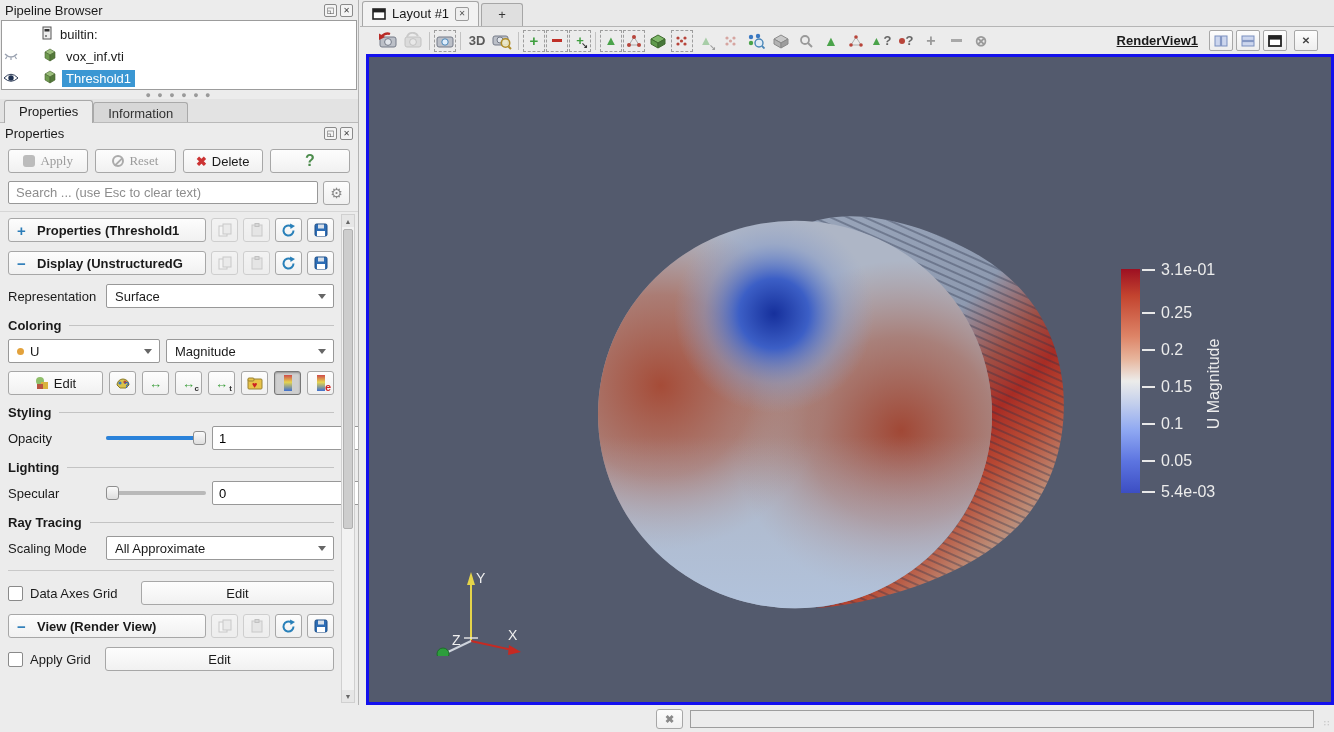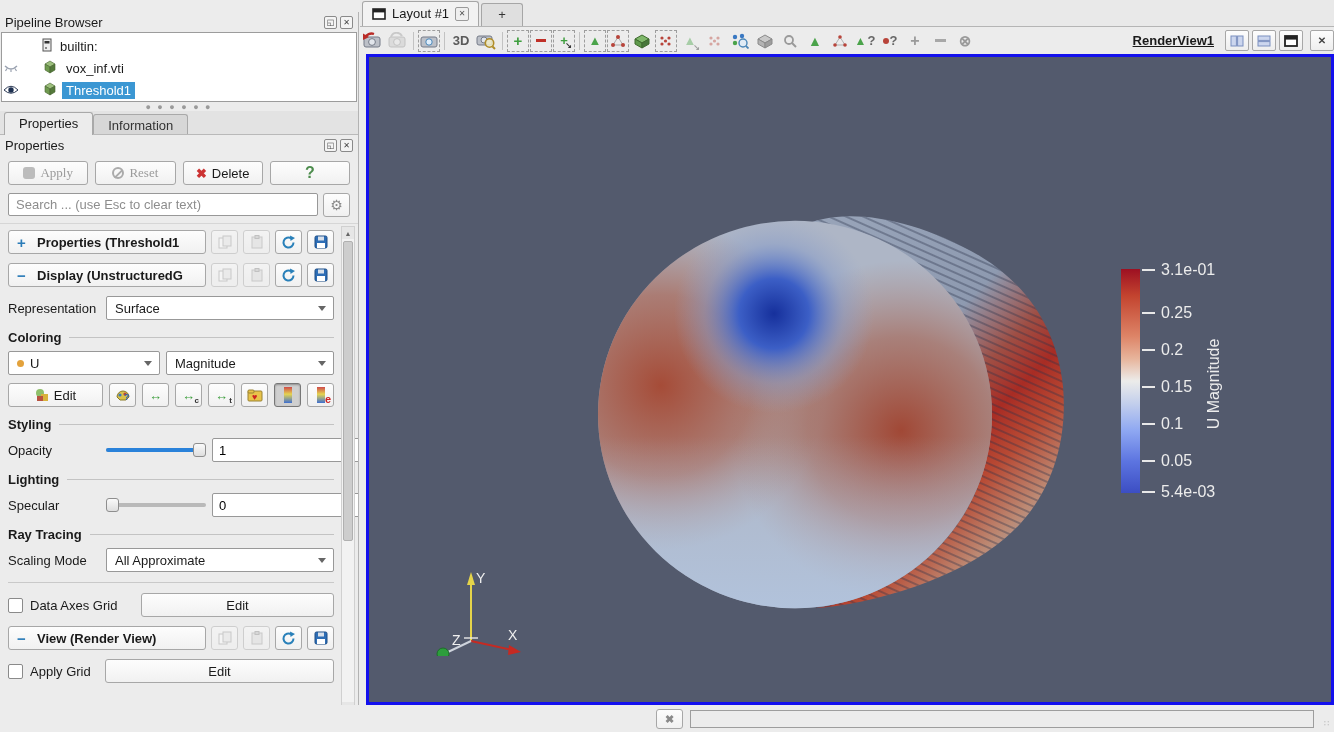--- a/index.html
+++ b/index.html
@@ -29,21 +29,21 @@
   .slider .fill { position:absolute; left:0; top:7px; height:4px; border-radius:2px; background:#2a82da; }
   .slider .handle { position:absolute; top:2px; width:13px; height:14px; border-radius:3px;
                     background:linear-gradient(#fafafa,#dedede); border:1px solid #8e8e8e; }
   .spin { flex:1; height:24px; border:1px solid #989898; border-radius:2px; background:#fff; padding:0 6px;
           font:13px "Liberation Sans",sans-serif; }
   .ticon { width:24px; height:24px; display:flex; align-items:center; justify-content:center; flex:none; position:relative; }
   .dashed { border:1px dashed #9d9d9d; width:22px; height:22px; }
   .tsep { width:1px; height:18px; background:#c2c2c2; margin:0 3px; flex:none; }
 
   
-  #left { position:absolute; left:0; top:12px; width:359px; height:705px; border-right:1px solid #b3b3b3;
+  #left { position:absolute; left:0; top:0; width:359px; height:705px; border-right:1px solid #b3b3b3;
           display:flex; flex-direction:column; background:#ececec; }
   .dockhead { height:20px; display:flex; align-items:center; padding:0 5px; flex:none; }
   .dockhead .t { flex:1; }
   #tree { height:70px; background:#fff; border:1px solid #9c9c9c; margin:0 1px; padding-top:2px; flex:none; }
   .trow { height:22px; display:flex; align-items:center; gap:4px; }
   .trow .eye { width:18px; display:flex; justify-content:center; flex:none; }
   .trow .ind { width:14px; flex:none; }
   .trow .lbl { padding:1px 4px; }
   .trow .sel { background:#3b97d3; color:#fff; }
   #vsplit { height:9px; display:flex; align-items:center; justify-content:center; color:#9a9a9a;
@@ -79,21 +79,21 @@
   #right { position:absolute; left:360px; top:0; right:0; height:705px; display:flex; flex-direction:column; }
   #tabbar { height:27px; background:#e9e9e9; border-bottom:1px solid #b5b5b5; display:flex; align-items:flex-end;
             padding-left:2px; flex:none; }
   #laytab { display:flex; align-items:center; gap:6px; background:#f2f2f2; border:1px solid #a6a6a6;
             border-bottom:none; border-radius:3px 3px 0 0; padding:4px 9px 5px; }
   #plustab { width:42px; display:flex; align-items:center; justify-content:center; background:#dfdfdf;
              border:1px solid #a6a6a6; border-bottom:none; border-radius:3px 3px 0 0; padding:3px 0 4px;
              margin-left:2px; color:#333; }
   .closebox { width:14px; height:14px; border:1px solid #9a9a9a; border-radius:2px; background:#efefef;
               display:flex; align-items:center; justify-content:center; font-size:8px; color:#555; }
-  #toolbar { height:27px; display:flex; align-items:center; padding:0 0; gap:1px; flex:none; background:#ececec; }
+  #toolbar { height:27px; display:flex; align-items:center; padding:0 16px; gap:1px; flex:none; background:#ececec; }
   #rvlabel { font-weight:bold; text-decoration:underline; margin:0 8px 0 auto; }
   .viewbtn { width:24px; height:21px; background:linear-gradient(#fdfdfd,#eee); border:1px solid #a7a7a7;
              border-radius:2px; display:flex; align-items:center; justify-content:center; margin-left:2px; }
   #render { flex:1; margin-left:6px; border:3px solid #1310ee; background:#535a6d; position:relative; overflow:hidden; }
   #scene { position:absolute; inset:0; width:100%; height:100%; }
 
   
   #legend { position:absolute; left:752px; top:212px; width:220px; height:224px; color:#ececec; }
   #legendbar { position:absolute; left:0; top:0; width:19px; height:224px;
     background:linear-gradient(180deg,#9d1022 0%,#c3442f 12%,#dd8467 30%,#e7b49b 40%,#ececea 50%,#c3cfec 60%,#8fa8f2 72%,#5c74e0 86%,#3c4ec3 100%); }

